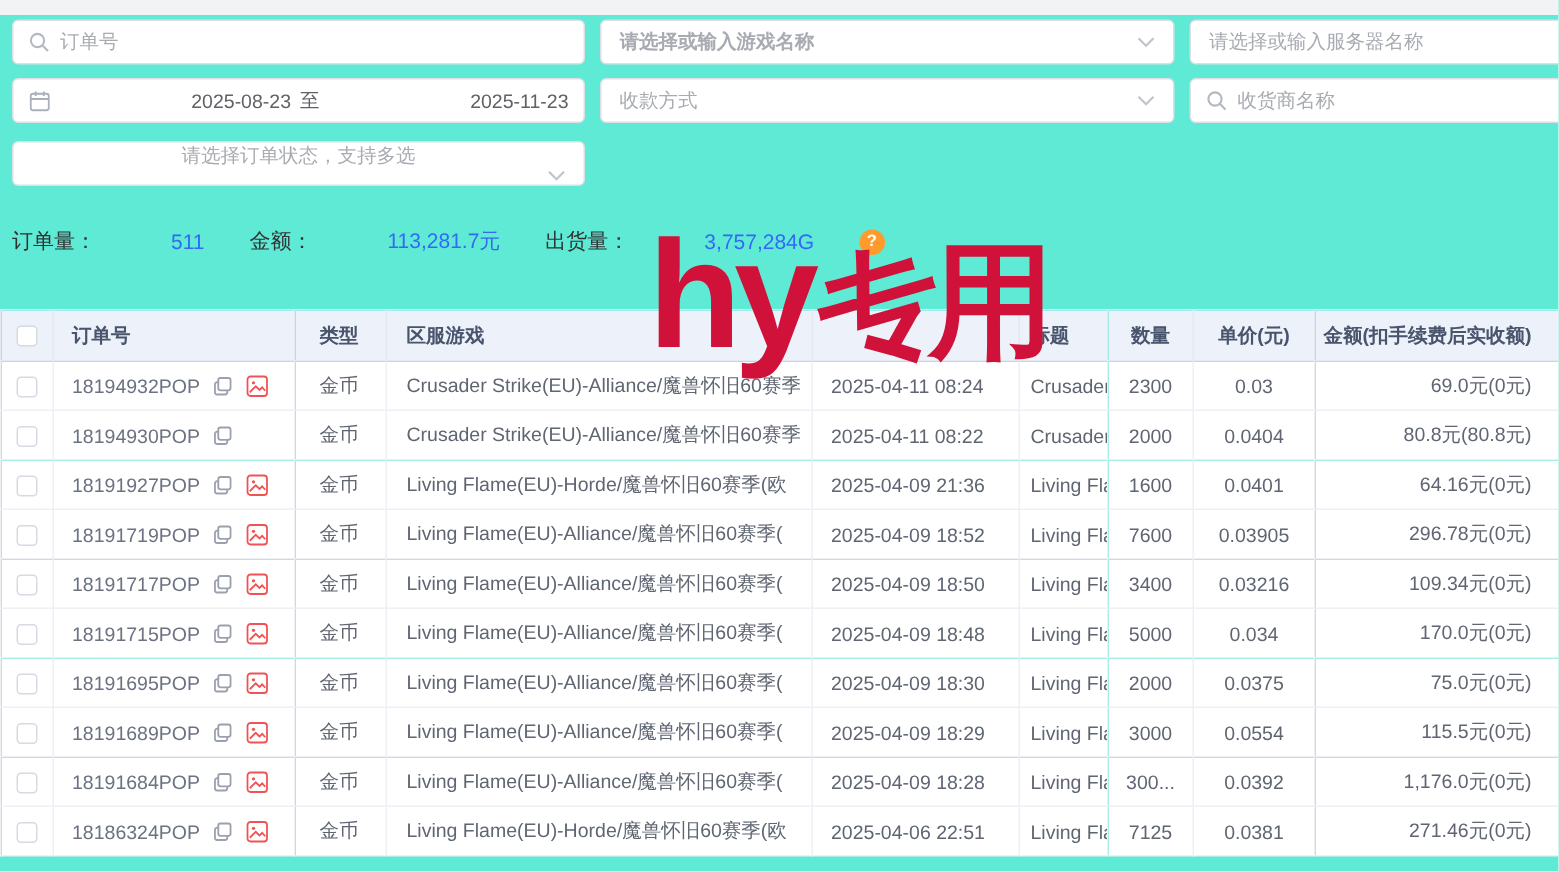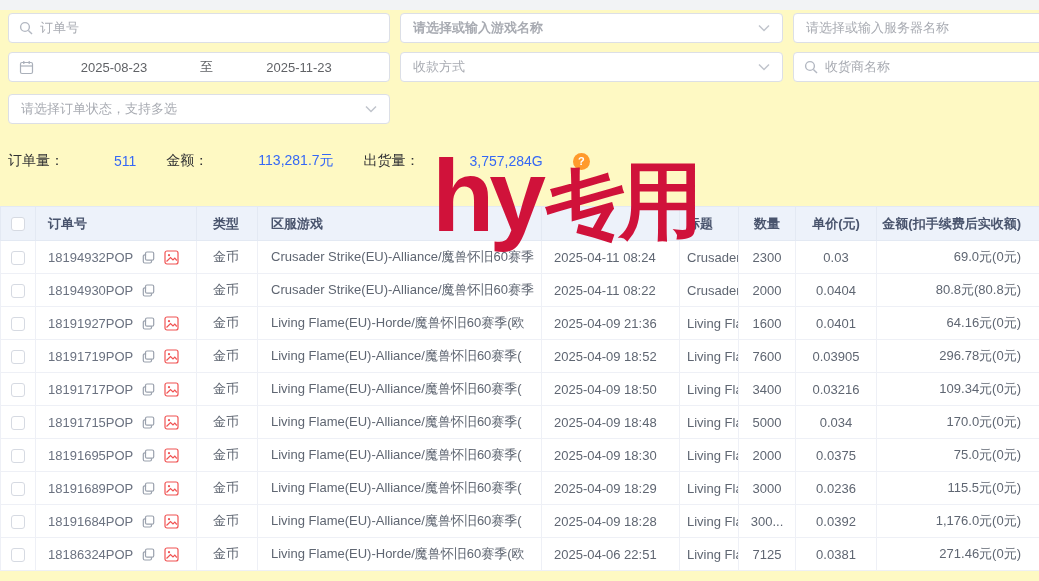--- a/index.html
+++ b/index.html
@@ -1,34 +1,34 @@
 <!DOCTYPE html>
 <html><head>
 <meta charset="utf-8">
 <style>
   * { box-sizing: border-box; margin: 0; padding: 0; }
   html,body { width:1039px; height:581px; overflow:hidden; background:#fff;
     font-family:"Liberation Sans","DejaVu Sans",sans-serif; }
-  .page { position:relative; width:1039px; height:581px; background:#fef9c3; overflow:hidden; }
+  .page { position:relative; width:1039px; height:581px; background:#5eead4; overflow:hidden; }
   .top-strip { position:absolute; left:0; top:0; width:1039px; height:10px; background:#f2f3f5; }
 
   
   .field { position:absolute; height:30px; border:1px solid #dcdfe6; border-radius:4px;
     background:#fff; display:flex; align-items:center; font-size:13px; color:#a8abb2; }
   .field .ph { color:#a8abb2; white-space:nowrap; overflow:hidden; }
   .field svg { flex:0 0 auto; }
   .f-order   { left:8px;   top:13px; width:382px; padding:0 10px; gap:7px; }
   .f-game    { left:400px; top:13px; width:383px; padding:0 12px;font-weight:bold; }
   .f-server  { left:793px; top:13px; width:383px; padding:0 12px; }
   .f-date    { left:8px;   top:52px; width:382px; padding:0 10px; }
   .f-pay     { left:400px; top:52px; width:383px; padding:0 12px;text-align:center; }
   .f-vendor  { left:793px; top:52px; width:383px; padding:0 10px; gap:7px; }
-  .f-status  { left:8px;   top:94px; width:382px; padding:0 12px; }
+  .f-status  { left:8px;   top:94px; width:382px; padding:0 12px;flex-direction:column; }
   .chev { margin-left:auto; }
-  .date-part { flex:1; text-align:center; color:#606266; }
+  .date-part { flex:1; text-align:right; color:#606266; }
   .date-sep  { flex:0 0 auto; color:#606266; padding:0 6px; }
 
   
   .stats { position:absolute; left:8px; top:152px; display:flex; align-items:center;
     font-size:14px; color:#303133; }
   .stats .lbl { margin-right:6px; }
   .stats .num { color:#3568f5; margin-right:30px;margin-left:44px; }
   .help-badge { width:17px; height:17px; border-radius:50%; background:#ff9a2c; color:#fff;
     font-size:11px; font-weight:bold; display:flex; align-items:center; justify-content:center; }
 
@@ -370,21 +370,21 @@
                   <path d="M2.5 11.5 L6.5 7.5 L9 10 L10.8 8.2 L12.8 10.5"></path>
                 </svg>
           </span>
         </span>
       </td>
       <td class="c-type">金币</td>
       <td class="c-game">Living Flame(EU)-Alliance/魔兽怀旧60赛季(</td>
       <td class="c-time">2025-04-09 18:29</td>
       <td class="c-title">Living Fla</td>
       <td class="c-qty">3000</td>
-      <td class="c-price">0.0236</td>
+      <td class="c-price">0.0554</td>
       <td class="c-amount">115.5元(0元)</td>
     </tr>
         <tr>
       <td class="c-check"><span class="cb"></span></td>
       <td class="c-order">
         <span class="order-wrap">
           <span>18191684POP</span>
           <span class="icon-btn">
             <svg width="13" height="13" viewBox="0 0 13 13" fill="none" stroke="#9aa1ad" stroke-width="1.2">
                   <rect x="3.5" y="1" width="8.2" height="8.2" rx="1.5"></rect>

